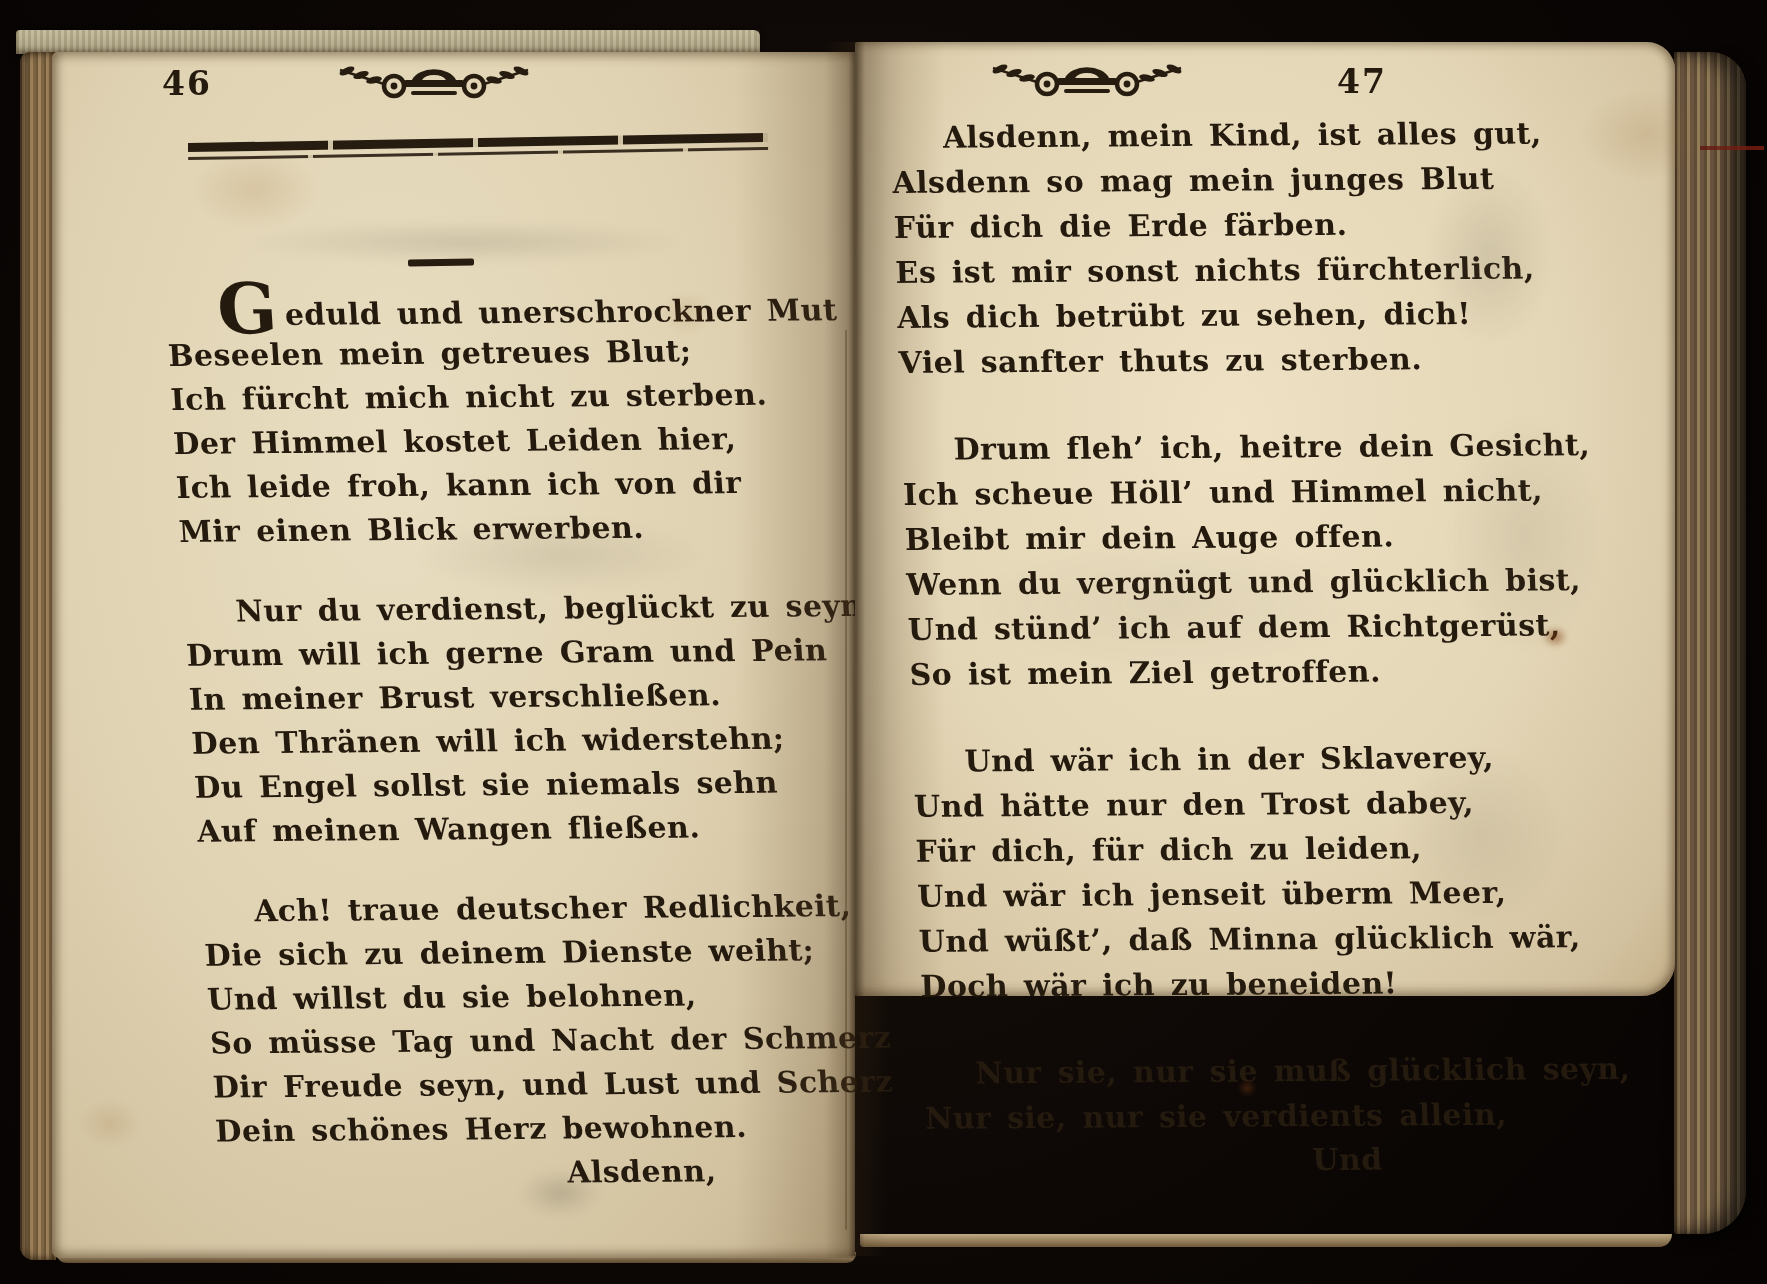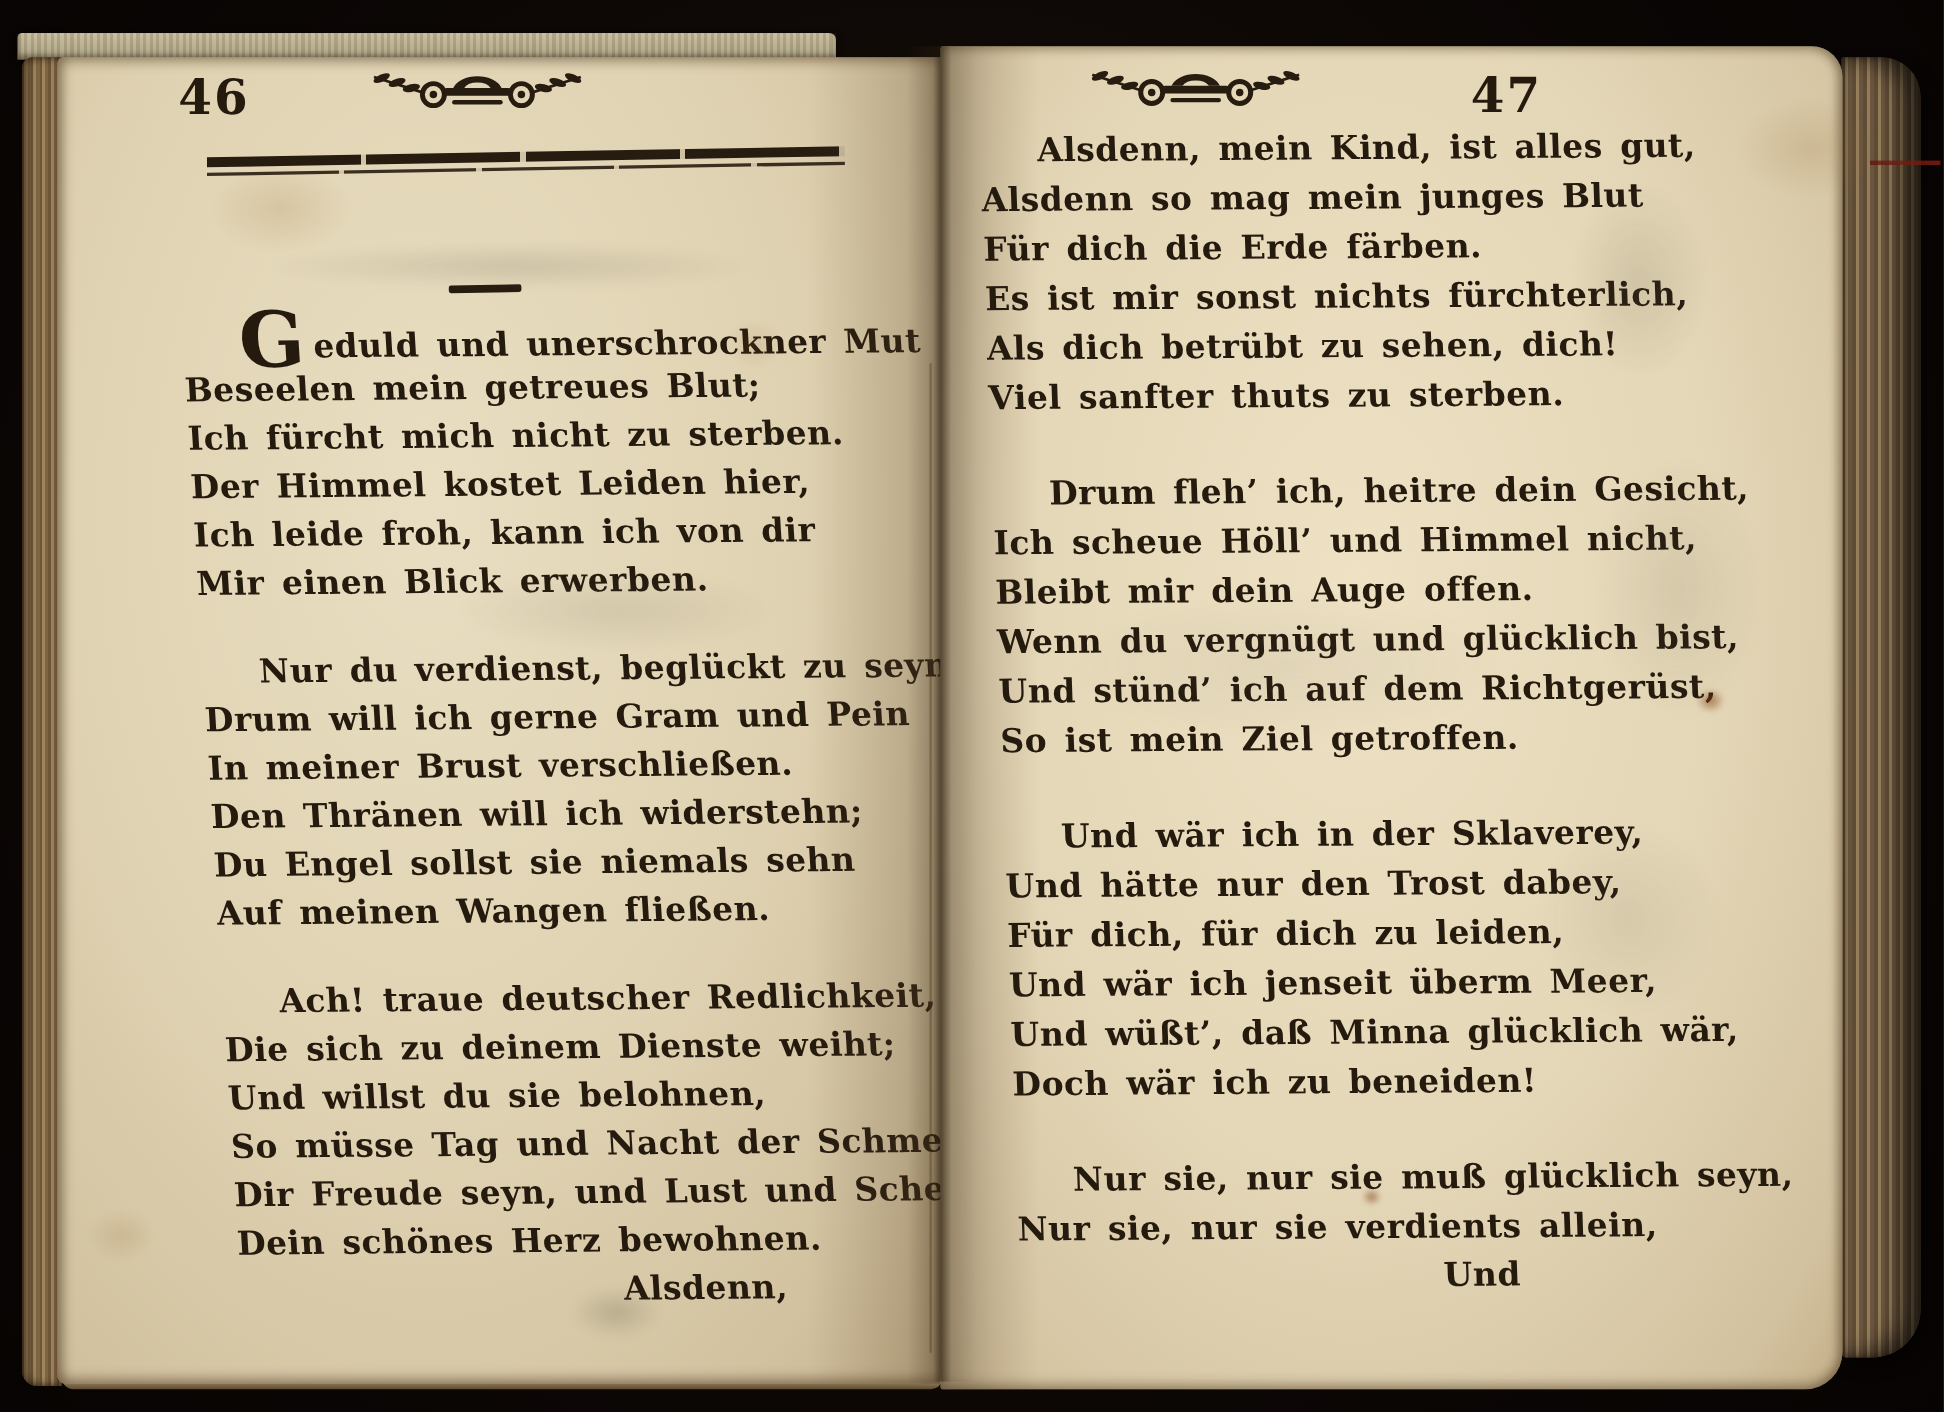--- a/index.html
+++ b/index.html
@@ -22,33 +22,33 @@
   .edge-bottom-left{position:absolute;left:56px;top:1252px;width:800px;height:11px;border-radius:0 0 10px 12px;
     background:linear-gradient(#b49d78,#5f4b31);}
   .edge-bottom-right{position:absolute;left:860px;top:1234px;width:812px;height:13px;border-radius:0 0 34px 10px;
     background:linear-gradient(#bfa982,#6e583a);}
   .page{position:absolute;}
   .page-left{left:52px;top:52px;width:803px;height:1206px;border-radius:6px 0 0 8px;
     background:radial-gradient(ellipse at 42% 34%, #e9dec2 0%, #e0d3b3 48%, #d2c2a0 82%, #c5b28d 100%);
     box-shadow:inset 0 6px 10px rgba(70,50,25,.25), inset 0 -6px 10px rgba(70,50,25,.3), inset 6px 0 10px rgba(70,50,25,.35);}
   .page-left::after{content:"";position:absolute;top:0;right:0;width:120px;height:100%;
     background:linear-gradient(90deg, rgba(90,68,40,0), rgba(90,68,40,.22) 75%, rgba(55,38,18,.38) 100%);}
-  .page-right{left:855px;top:42px;width:820px;height:1221px;border-radius:2px 28px 34px 2px;
+  .page-right{left:855px;top:42px;width:820px;height:954px;border-radius:2px 28px 34px 2px;
     background:radial-gradient(ellipse at 46% 40%, #eee1c4 0%, #e4d7b7 52%, #d3c2a0 88%, #c4b089 100%);
     box-shadow:inset 0 5px 9px rgba(70,50,25,.22), inset 0 -6px 10px rgba(70,50,25,.3), inset -5px 0 9px rgba(70,50,25,.3);}
   .page-right::before{content:"";position:absolute;top:0;left:0;width:90px;height:100%;
     background:linear-gradient(90deg, rgba(55,38,18,.35), rgba(90,68,40,.15) 55%, rgba(90,68,40,0) 100%);}
   .gutter{position:absolute;left:824px;top:42px;width:64px;height:1214px;pointer-events:none;
     background:linear-gradient(90deg, rgba(80,58,32,0) 0%, rgba(80,58,32,.16) 38%, rgba(38,26,12,.5) 50%, rgba(80,58,32,.14) 64%, rgba(80,58,32,0) 100%);}
   .crease{position:absolute;left:845px;top:330px;width:2px;height:900px;background:rgba(70,48,24,.35);border-radius:2px;}
   .red-mark{position:absolute;left:1700px;top:146px;width:64px;height:4px;opacity:.75;
     background:linear-gradient(90deg,#5e130c,#8c2013);}
 
   
-  .pagenum{position:absolute;font-size:44px;font-weight:700;letter-spacing:2px;}
+  .pagenum{position:absolute;font-size:33px;font-weight:700;letter-spacing:2px;}
   .ornament{position:absolute;}
   .double-rule{position:absolute;left:136px;top:86px;width:580px;transform:rotate(-1deg);}
   .dr-thick{height:9px;background:repeating-linear-gradient(90deg,#271c10 0 140px, rgba(39,28,16,.1) 140px 145px);}
   .dr-thin{height:3px;margin-top:5px;opacity:.9;
     background:repeating-linear-gradient(90deg,#271c10 0 120px, rgba(39,28,16,.12) 120px 125px);}
   .title{position:absolute;left:120px;top:124px;width:580px;margin:0;text-align:center;
     font-size:50px;font-weight:700;letter-spacing:2px;}
   .title-rule{position:absolute;left:356px;top:207px;width:66px;height:7px;background:#271c10;transform:rotate(-1deg);border-radius:2px;}
 
   

